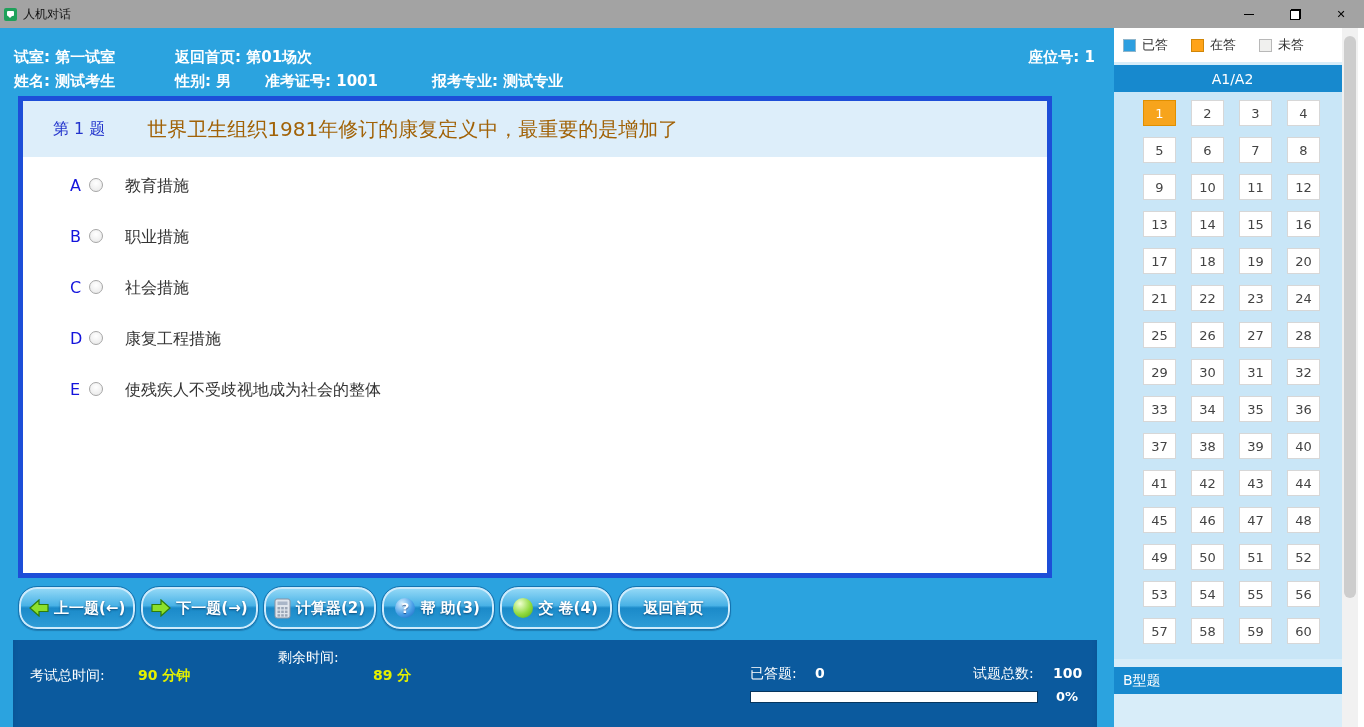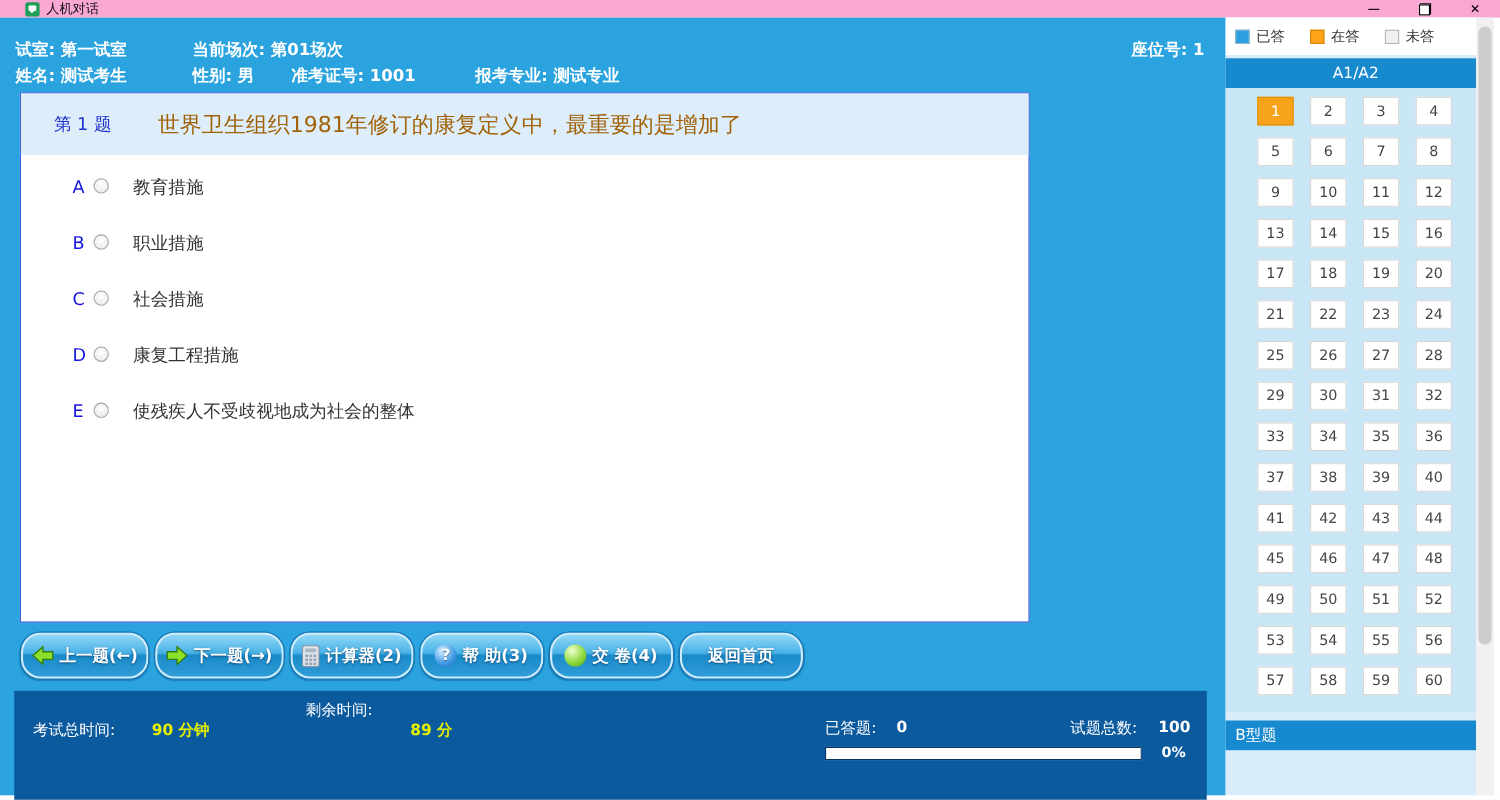--- a/index.html
+++ b/index.html
@@ -1,43 +1,43 @@
 <!DOCTYPE html>
 <html><head>
 <meta charset="utf-8">
 <style>
   * { margin:0; padding:0; box-sizing:border-box; }
   html,body { width:1364px; height:727px; overflow:hidden; background:#fff;
     font-family:"DejaVu Sans","Liberation Sans",sans-serif; }
   .window { position:relative; width:1364px; height:727px; background:#fff; }
 
   
-  .titlebar { height:16px; background:#f9a8d4; display:flex; align-items:center; padding-left:23px; }
+  .titlebar { height:28px; background:#a3a3a3; display:flex; align-items:center; padding-left:4px; }
   .app-icon { width:13px; height:13px; border-radius:2px; background:#1fa05a; position:relative; flex:none; }
   .app-icon::before { content:''; position:absolute; left:3px; top:3px; width:7px; height:5px;
     background:#fff; border-radius:1px; }
   .app-icon::after { content:''; position:absolute; left:4px; top:8px; width:0; height:0;
     border:2px solid transparent; border-top-color:#fff; }
   .tb-title { margin-left:6px; font-size:12px; color:#111; }
   .tb-controls { margin-left:auto; display:flex; height:20px; }
   .tb-btn { width:46px; height:20px; display:flex; align-items:center; justify-content:center;
     color:#000; font-size:11px; cursor:pointer; }
   .min-glyph { width:10px; border-bottom:1px solid #000; height:1px; display:block; }
   .restore-glyph { position:relative; width:11px; height:11px; display:block; }
   .restore-glyph::before { content:''; position:absolute; top:0; right:0; width:8px; height:8px; border:1px solid #000; }
   .restore-glyph::after { content:''; position:absolute; bottom:0; left:0; width:8px; height:8px; border:1px solid #000; background:#fff; }
 
   .app { display:flex; height:707px; }
 
   
   .main { position:relative; width:1114px; height:707px; background:#2BA3DF; flex:none; }
   .hfield { position:absolute; color:#fff; font-size:15px; font-weight:600; white-space:nowrap; }
 
-  .card { position:absolute; left:18px; top:68px; width:918px; height:482px; background:#fff;
-    border:1px solid #1d4ed8; }
+  .card { position:absolute; left:18px; top:68px; width:1034px; height:482px; background:#fff;
+    border:5px solid #1d4ed8; }
   .q-header { height:56px; background:#DDEEFA; display:flex; align-items:center; }
   .q-num { margin-left:30px; color:#2233CC; font-size:16px; white-space:nowrap; }
   .q-text { margin-left:42px; color:#a16207; font-size:20px; white-space:nowrap; }
   .option { position:absolute; left:0; height:22px; width:100%; }
   .opt-letter { position:absolute; left:47px; top:1px; color:#1414DC; font-size:16px; }
   .radio { position:absolute; left:66px; top:3px; width:14px; height:14px; border-radius:50%;
     border:1px solid #a6a6a6; background:radial-gradient(circle at 50% 35%, #ffffff, #e6e6e6); }
   .opt-text { position:absolute; left:102px; top:1px; color:#333; font-size:16px; white-space:nowrap; }
 
   
@@ -109,21 +109,21 @@
         </span>
       <span class="tb-btn">✕</span>
     </div>
   </div>
 
   <div class="app">
 
     <div class="main">
 
       <span class="hfield" style="left:14px; top:20px;">试室: 第一试室</span>
-      <span class="hfield" style="left:175px; top:20px;">当前场次: 第01场次</span>
+      <span class="hfield" style="left:175px; top:20px;">返回首页: 第01场次</span>
       <span class="hfield" style="right:19px; top:20px;">座位号: 1</span>
       <span class="hfield" style="left:14px; top:44px;">姓名: 测试考生</span>
       <span class="hfield" style="left:175px; top:44px;">性别: 男</span>
       <span class="hfield" style="left:265px; top:44px;">准考证号: 1001</span>
       <span class="hfield" style="left:432px; top:44px;">报考专业: 测试专业</span>
 
       <div class="card">
         <div class="q-header">
           <span class="q-num">第 1 题</span>
           <span class="q-text">世界卫生组织1981年修订的康复定义中，最重要的是增加了</span>

